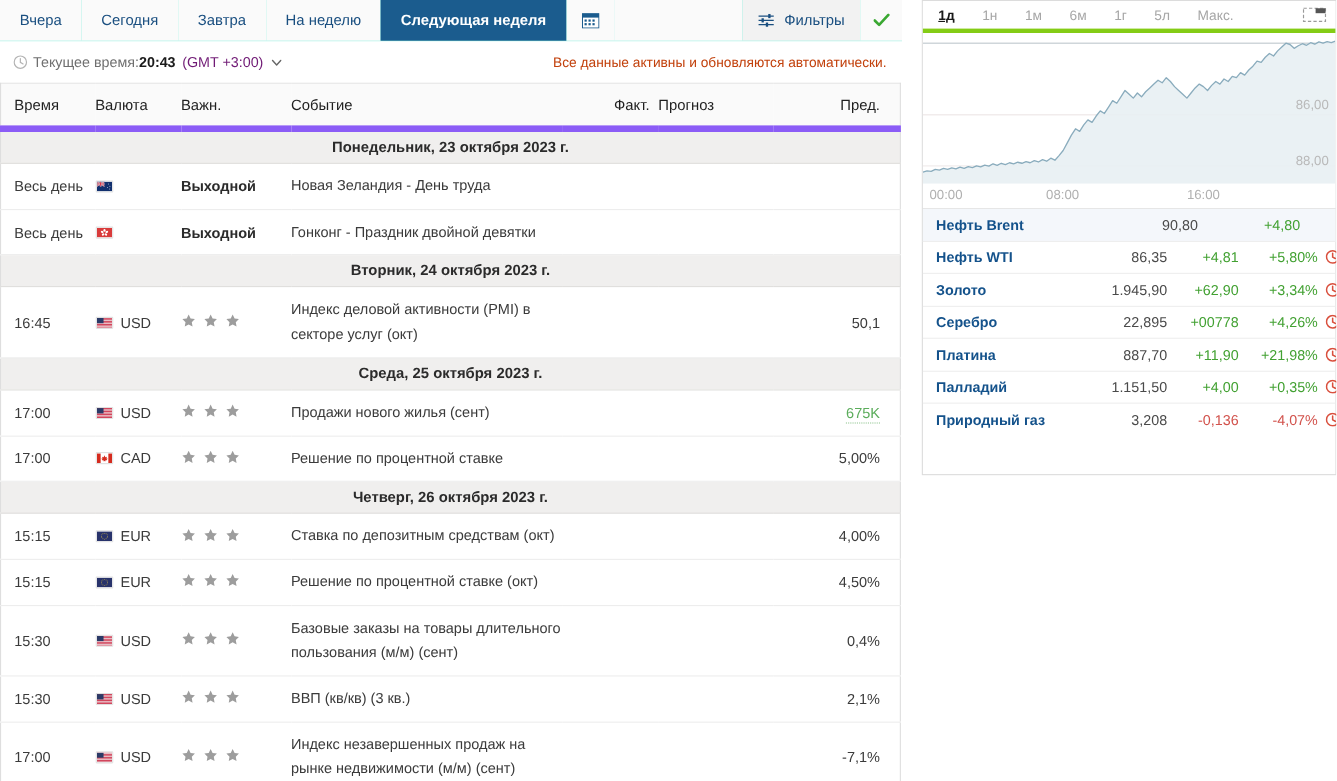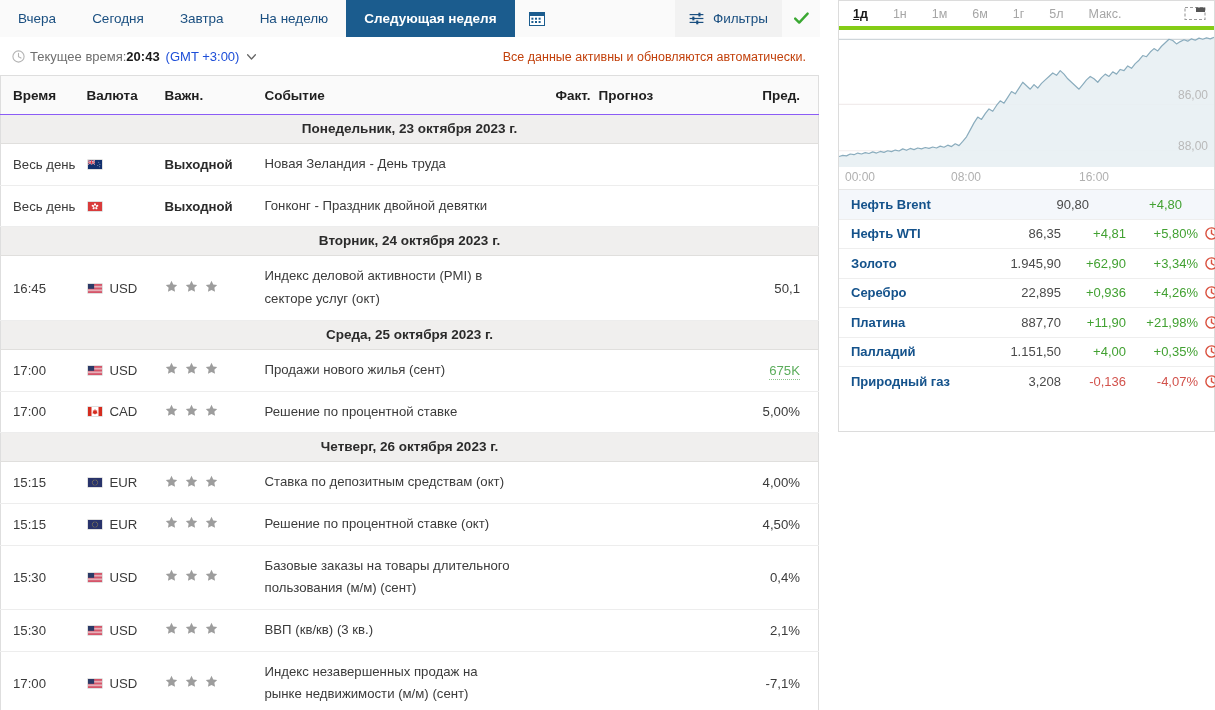--- a/index.html
+++ b/index.html
@@ -83,44 +83,44 @@
     display: flex;
     align-items: center;
     padding: 0 10px 0 12px;
     background: #ffffff;
     font-size: 13px;
     color: #6d6d6d;
   }
   .clock-icon { width: 13px; height: 13px; margin-right: 5px; display:block; flex:none;}
   .ts-label { color: #6f6f6f; }
   .ts-time { color: #1a1a1a; font-weight: bold; }
-  .ts-gmt { color: #1d4ed8; margin-left: 6px; }
+  .ts-gmt { color: #701a75; margin-left: 6px; }
   .caret {
     margin-left: 8px; width: 9px; height: 6px; display:block;
     cursor: pointer;
   }
   .ts-right {
     margin-left: auto;
     color: #c2410c;
     font-size: 12.5px;
     padding-right: 4px;
   }
 
   
   .cal-table {
     width: 818px;
     border-collapse: collapse;
     border: 1px solid #dedede;
     table-layout: fixed;
   }
   .cal-table th {
     background: #fafafa;
-    border-bottom: 1px solid #8b5cf6;
+    border-bottom: 6px solid #8b5cf6;
     font-size: 13.5px;
-    font-weight: bold;
+    font-weight: normal;
     color: #1f1f1f;
     text-align: left;
     padding: 8px 0 8px 0;
     height: 22px;
   }
   .th-time   { width: 86px;  padding-left: 12px !important; }
   .th-cur    { width: 78px; }
   .th-imp    { width: 100px; }
   .th-event  { width: 246px; }
   .th-fact   { width: 88px;  text-align: right !important; padding-right: 8px !important;}
@@ -732,21 +732,21 @@
           <div class="q-clock">
             <svg viewBox="0 0 13 13">
               <circle cx="6.5" cy="6.5" r="5.6" fill="none" stroke="#d94f3d" stroke-width="1.4"></circle>
               <path d="M6.5 3.3 V6.7 L8.9 8.0" fill="none" stroke="#d94f3d" stroke-width="1.4" stroke-linecap="round"></path>
             </svg>
           </div>
         </div>
         <div class="q-row">
           <div class="q-name">Серебро</div>
           <div class="q-last">22,895</div>
-          <div class="q-chg up">+0,936</div>
+          <div class="q-chg up">+00778</div>
           <div class="q-pct up">+4,26%</div>
           <div class="q-clock">
             <svg viewBox="0 0 13 13">
               <circle cx="6.5" cy="6.5" r="5.6" fill="none" stroke="#d94f3d" stroke-width="1.4"></circle>
               <path d="M6.5 3.3 V6.7 L8.9 8.0" fill="none" stroke="#d94f3d" stroke-width="1.4" stroke-linecap="round"></path>
             </svg>
           </div>
         </div>
         <div class="q-row">
           <div class="q-name">Платина</div>

